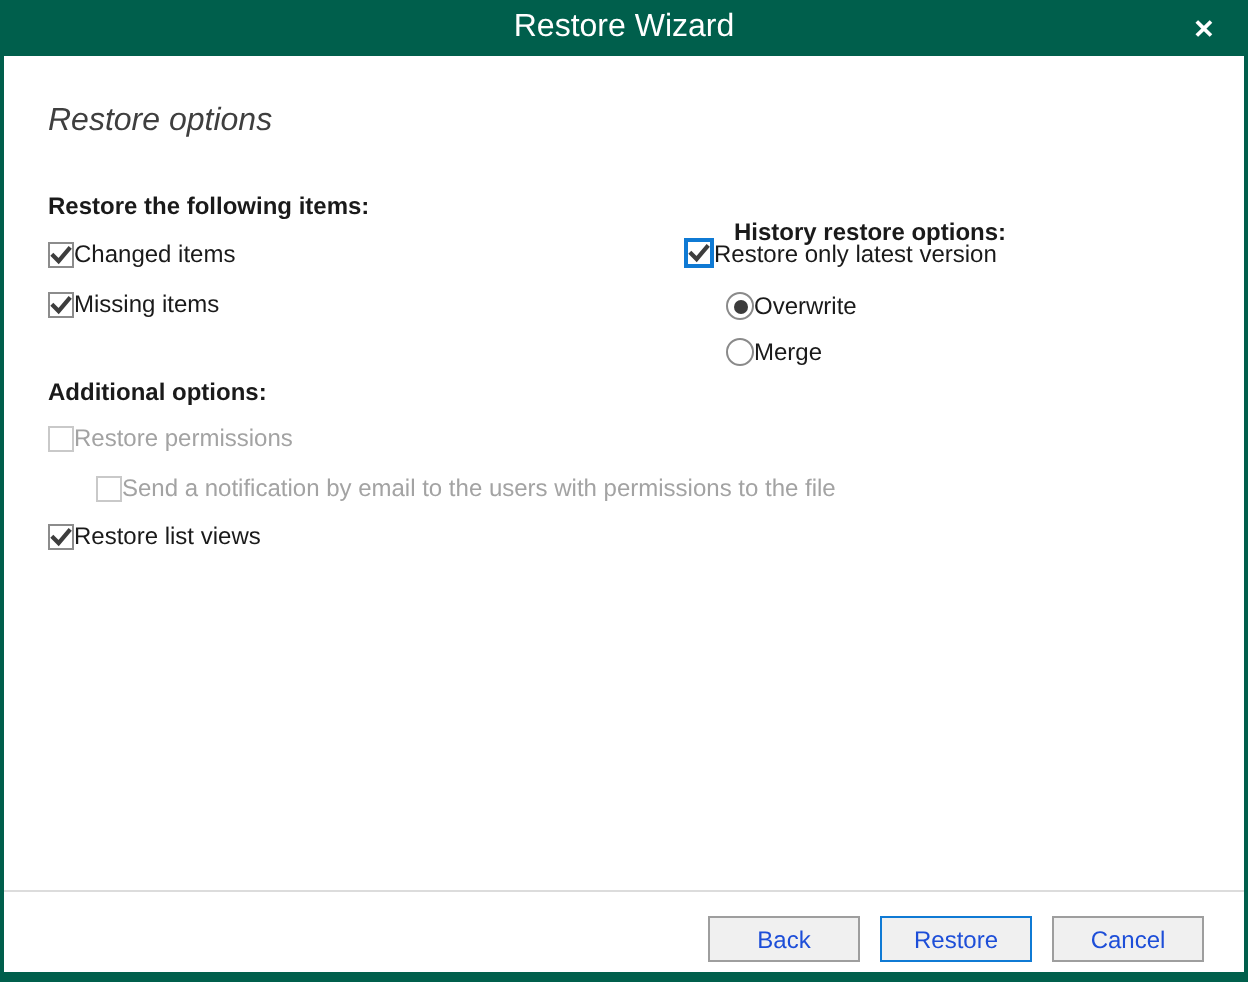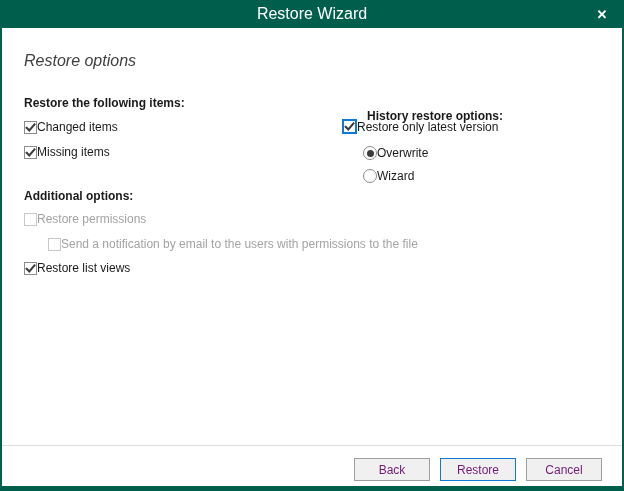--- a/index.html
+++ b/index.html
@@ -49,21 +49,21 @@
   }
   .radio .dot { width:7px; height:7px; border-radius:50%; background:#3b3b3b; }
   .radio .dot.off { background:transparent; }
 
   
   .separator { position:absolute; left:2px; right:2px; top:445px; height:1px; background:#dcdcdc; }
   .buttons { position:absolute; top:458px; right:22px; display:flex; gap:10px; }
   .btn {
     width:76px; height:23px; box-sizing:border-box;
     background:#f0f0f0; border:1px solid #9e9e9e;
-    font-family:"Liberation Sans", sans-serif; font-size:12px; color:#701a75;
+    font-family:"Liberation Sans", sans-serif; font-size:12px; color:#1d4ed8;
     display:flex; align-items:center; justify-content:center; padding:0;
   }
   .btn.default { border:1px solid #0f7ad4; }
 </style>
 </head>
 <body>
 
 <div class="window">
 
   <div class="titlebar">
@@ -110,21 +110,21 @@
     <span class="radio">
       <span class="dot"></span>
     </span>
     <span class="lbl">Overwrite</span>
   </div>
 
   <div class="row" style="left:363px; top:168px;">
     <span class="radio">
       <span class="dot off"></span>
     </span>
-    <span class="lbl">Wizard</span>
+    <span class="lbl">Merge</span>
   </div>
 
   <div class="section-label" style="left:24px; top:189px;">Additional options:</div>
 
   <div class="row disabled" style="left:24px; top:211px;">
     <span class="cb disabled"></span>
     <span class="lbl">Restore permissions</span>
   </div>
 
   <div class="row disabled" style="left:48px; top:236px;">

